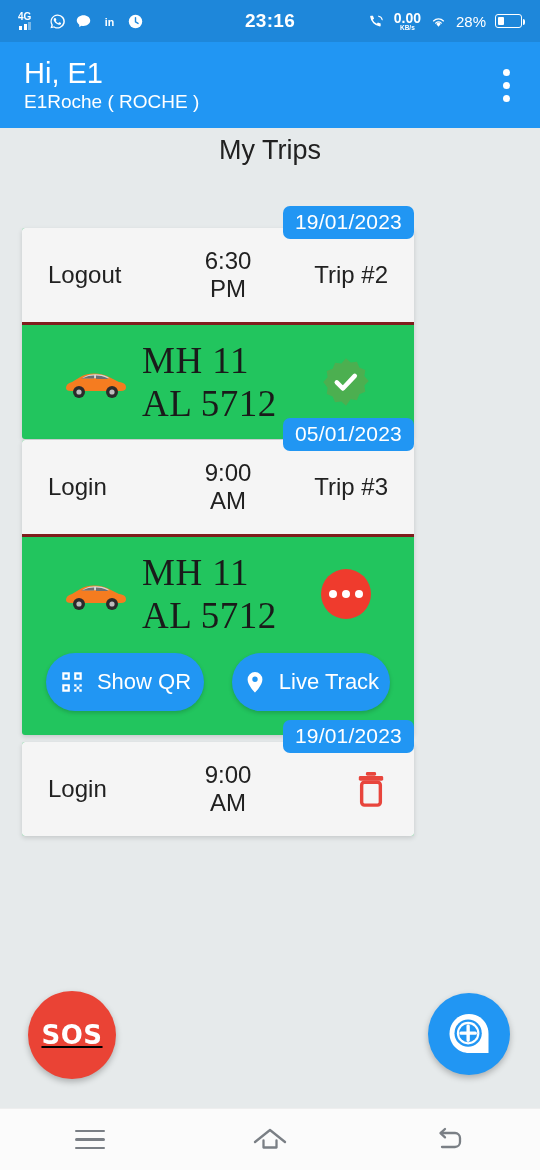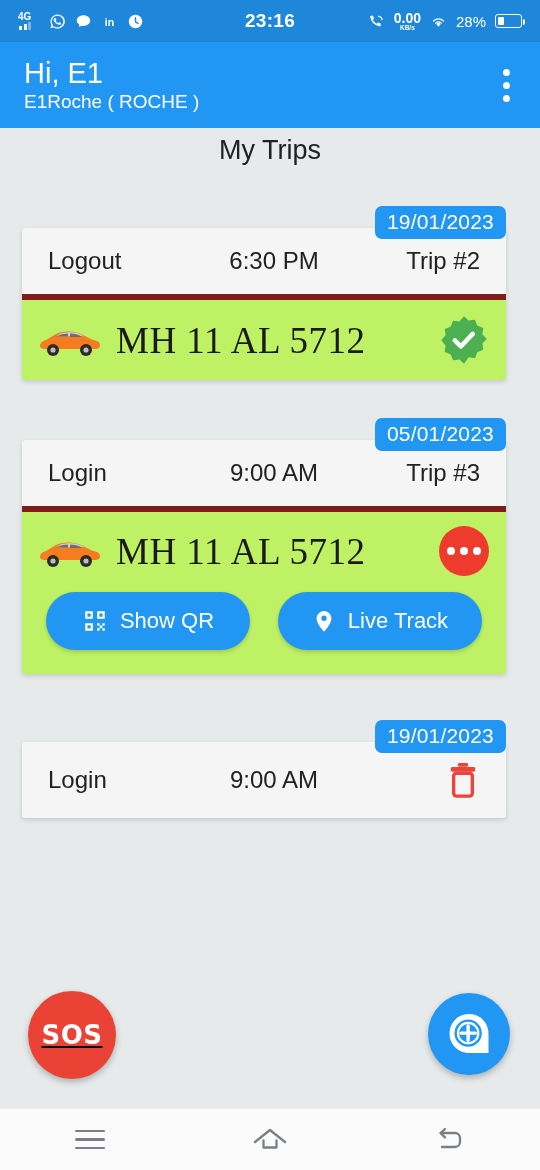--- a/index.html
+++ b/index.html
@@ -52,43 +52,43 @@
   .kebab span { width:7px; height:7px; border-radius:50%; background:#fff; display:block; }
 
   
   .page-title {
     position:absolute; top:135px; left:0; width:540px; text-align:center;
     font-size:27px; color:#212121;
   }
 
   
   .card {
-    position:absolute; left:22px; width:484px; background:#bef264;
+    position:absolute; left:22px; width:392px; background:#22c55e;
     border-radius:3px; box-shadow:0 2px 5px rgba(0,0,0,.14);
   }
   #card0 { top:228px; }
   #card1 { top:440px; }
   #card2 { top:742px; }
 
   .date-badge {
     position:absolute; right:0px; top:-22px; background:#2196f3; color:#fff;
     font-size:21px; padding:4px 12px 5px; border-radius:7px; letter-spacing:.2px;
   }
   .card-head {
     display:flex; align-items:center; background:#f5f5f5;
-    padding:19px 26px; border-bottom:6px solid #7f1d1d;
+    padding:19px 26px; border-bottom:3px solid #7f1d1d;
     border-radius:3px 3px 0 0;
   }
   .card-head.only { border-bottom:none; border-radius:3px; }
   .ch-type  { font-size:24px; color:#212121; flex:0 0 150px; text-align:left; }
   .ch-time  { font-size:24px; color:#212121; flex:1; text-align:center; }
   .ch-trip  { font-size:24px; color:#212121; flex:0 0 130px; text-align:right; }
   .ch-del   { flex:0 0 130px; display:flex; justify-content:flex-end; }
 
-  .card-body { display:flex; align-items:center; padding:14px 14px; gap:14px; }
+  .card-body { display:flex; align-items:center; padding:14px 40px; gap:14px; }
   .plate { font-family:"Liberation Serif", serif; font-size:37px; color:#1a1a1a;
            letter-spacing:.5px; flex:1; }
   .status-wrap { width:56px; display:flex; justify-content:center; }
 
   .card-actions { display:flex; gap:28px; padding:2px 24px 24px; }
   .pill {
     flex:1; background:#2196f3; color:#fff; border:none; border-radius:30px;
     height:58px; font-size:22px; display:flex; align-items:center;
     justify-content:center; gap:12px; cursor:pointer;
     box-shadow:0 2px 4px rgba(0,0,0,.18); font-family:"Liberation Sans", sans-serif;

